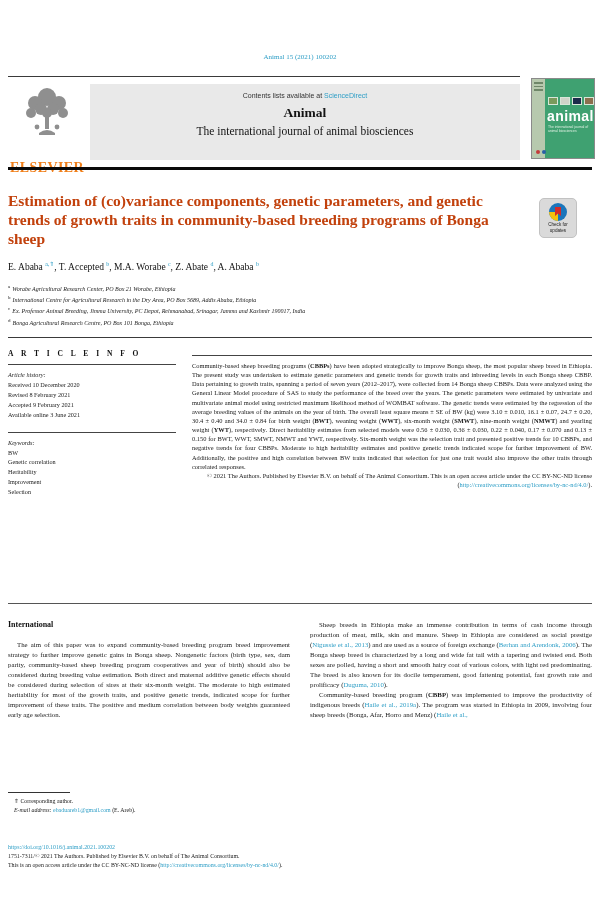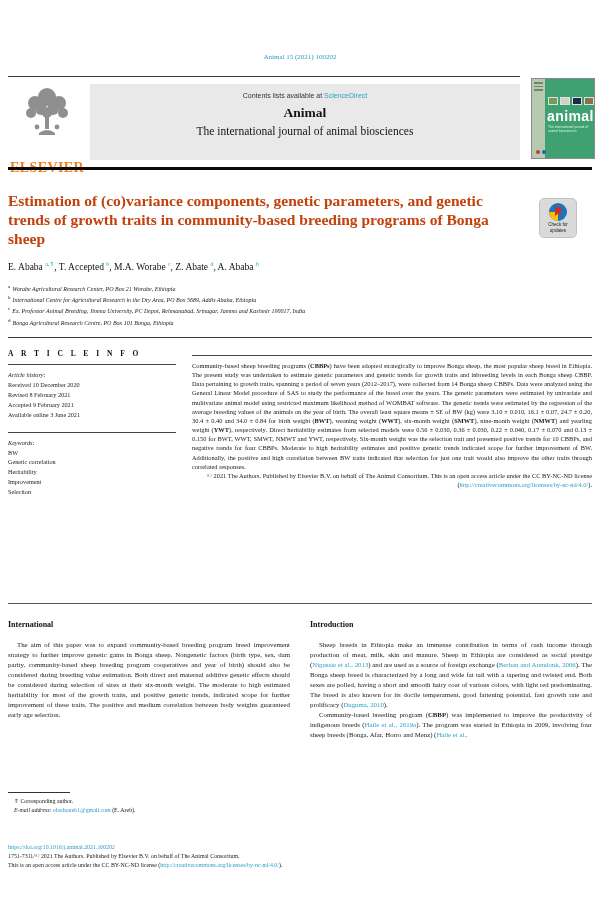--- a/index.html
+++ b/index.html
@@ -202,21 +202,20 @@
   <div class="rule-bot-abs"></div>
 
   <div class="sections">
     <div class="sec-col">
       <div class="sec-title">International</div>
       <div class="body-text">
           <p>The aim of this paper was to expand community-based breeding program breed improvement strategy to further improve genetic gains in Bonga sheep. Nongenetic factors (birth type, sex, dam parity, community-based sheep breeding program cooperatives and year of birth) should also be considered during breeding value estimation. Both direct and maternal additive genetic effects should be considered during selection of sires at their six-month weight. The moderate to high estimated heritability for most of the growth traits, and positive genetic trends, indicated scope for further improvement of these traits. The positive and medium correlation between body weights guaranteed early age selection.</p>
         </div>
     </div>
     <div class="sec-col">
-      <div class="sec-title">Introduction</div>
       <div class="body-text">
         <p><span>Sheep breeds in Ethiopia make an immense contribution in terms of cash income through production of meat, milk, skin and manure. Sheep in Ethiopia are considered as social prestige (</span><span class="sg-link">Nigussie et al., 2013</span><span>) and are used as a source of foreign exchange (</span><span class="sg-link">Berhan and Arendonk, 2006</span><span>). The Bonga sheep breed is characterized by a long and wide fat tail with a tapering and twisted end. Both sexes are polled, having a short and smooth hairy coat of various colors, with light red predominating. The breed is also known for its docile temperament, good fattening potential, fast growth rate and prolificacy (</span><span class="sg-link">Duguma, 2010</span><span>).</span></p>
         <p><span>Community-based breeding program (</span><span class="sg-b">CBBP</span><span>) was implemented to improve the productivity of indigenous breeds (</span><span class="sg-link">Haile et al., 2019a</span><span>). The program was started in Ethiopia in 2009, involving four sheep breeds (Bonga, Afar, Horro and Menz) (</span><span class="sg-link">Haile et al.,</span></p>
       </div>
     </div>
   </div>
 
   <div class="footnote">
     <div class="fn-rule"></div>
     <div class="fn-line">⇑ Corresponding author.</div>

